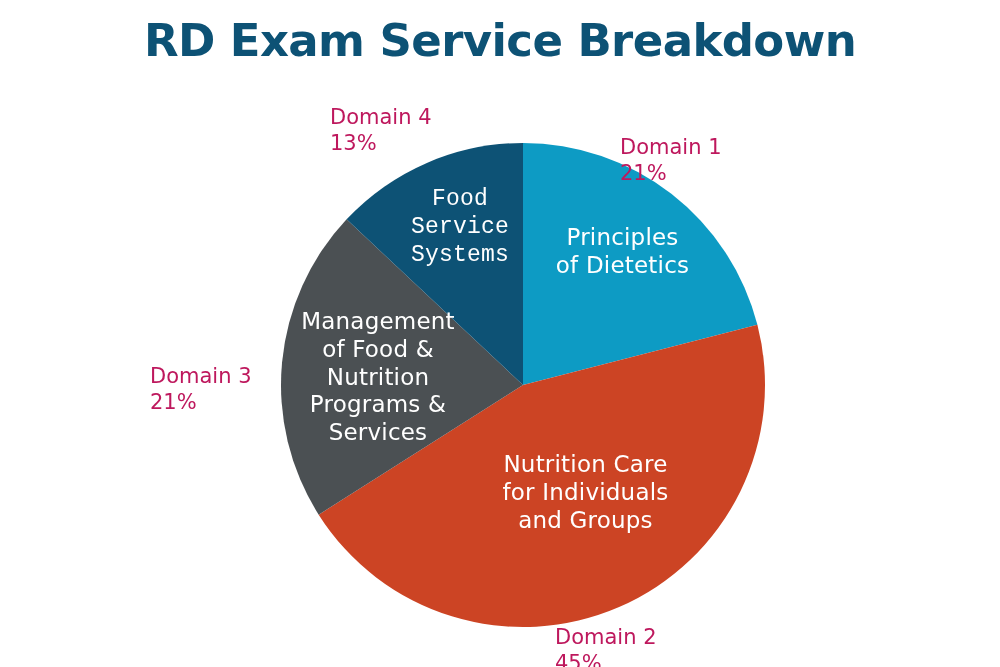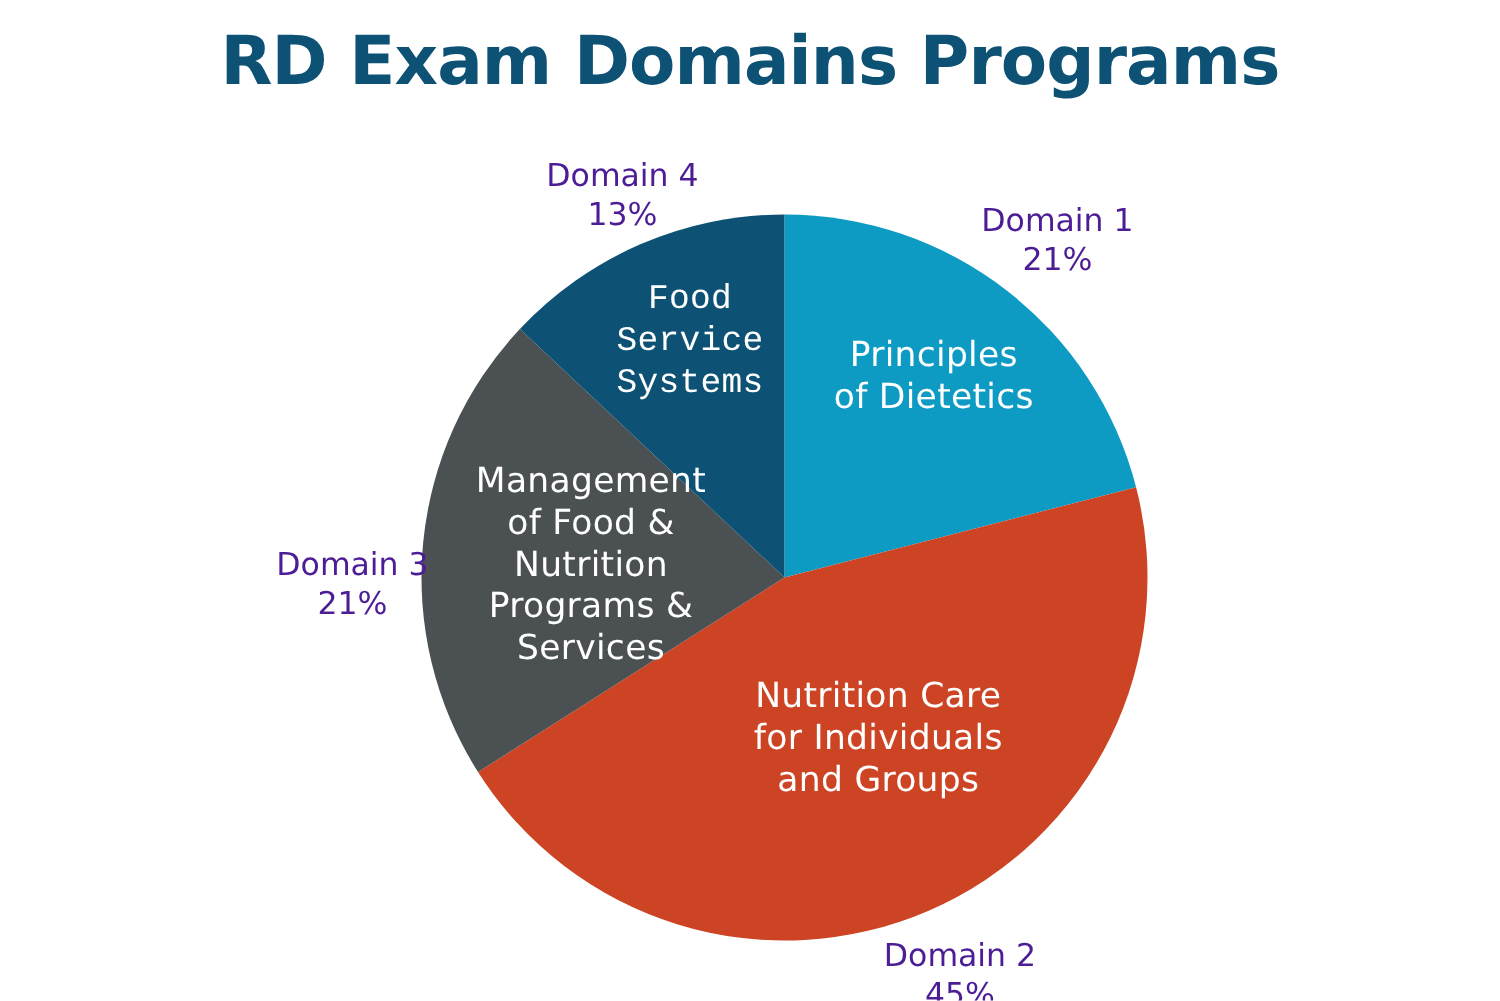--- a/index.html
+++ b/index.html
@@ -53,45 +53,44 @@
     font-family: "DejaVu Sans", sans-serif;
     font-size: 23px;
     font-weight: 400;
     line-height: 1.21;
     text-align: center;
     white-space: pre-line;
     letter-spacing: 0.2px;
   }
   #slice-label-d1 { left: 515px; top: 224px; width: 215px; }
   #slice-label-d2 { left: 478px; top: 451px; width: 215px; }
-  #slice-label-d3 { left: 308px; top: 308px; width: 172px; }
+  #slice-label-d3 { left: 292px; top: 308px; width: 172px; }
   #slice-label-d4 { left: 400px; top: 186px; width: 120px; font-family: Liberation Mono, monospace; }
 
   
   .callout {
     position: absolute;
-    color: #4c1d95;
+    color: #be185d;
     font-family: "DejaVu Sans", sans-serif;
     font-size: 21px;
     font-weight: 400;
     line-height: 1.22;
-    text-align: center;
     white-space: pre-line;
   }
   #callout-d1 { left: 620px; top: 135px; width: 170px; }
   #callout-d2 { left: 555px; top: 625px; width: 170px; }
   #callout-d3 { left: 150px; top: 336px; width: 170px; margin-top: 28px; }
   #callout-d4 { left: 330px; top: 105px; width: 170px; }
 </style>
 </head>
 <body>
 
 <div id="page">
 
-  <div class="chart-title">RD Exam Domains Programs</div>
+  <div class="chart-title">RD Exam Service Breakdown</div>
 
   <svg id="pie-svg" viewBox="0 0 1000 667">
     <g id="pie-slices">
         <path d="M 523 385 L 523.00 143.00 A 242 242 0 0 1 757.40 324.82 Z" fill="#0d9bc4"></path>
         <path d="M 523 385 L 757.40 324.82 A 242 242 0 0 1 318.67 514.67 Z" fill="#cc4424"></path>
         <path d="M 523 385 L 318.67 514.67 A 242 242 0 0 1 346.59 219.34 Z" fill="#4b5053"></path>
         <path d="M 523 385 L 346.59 219.34 A 242 242 0 0 1 523.00 143.00 Z" fill="#0d5275"></path>
       </g>
   </svg>
 

